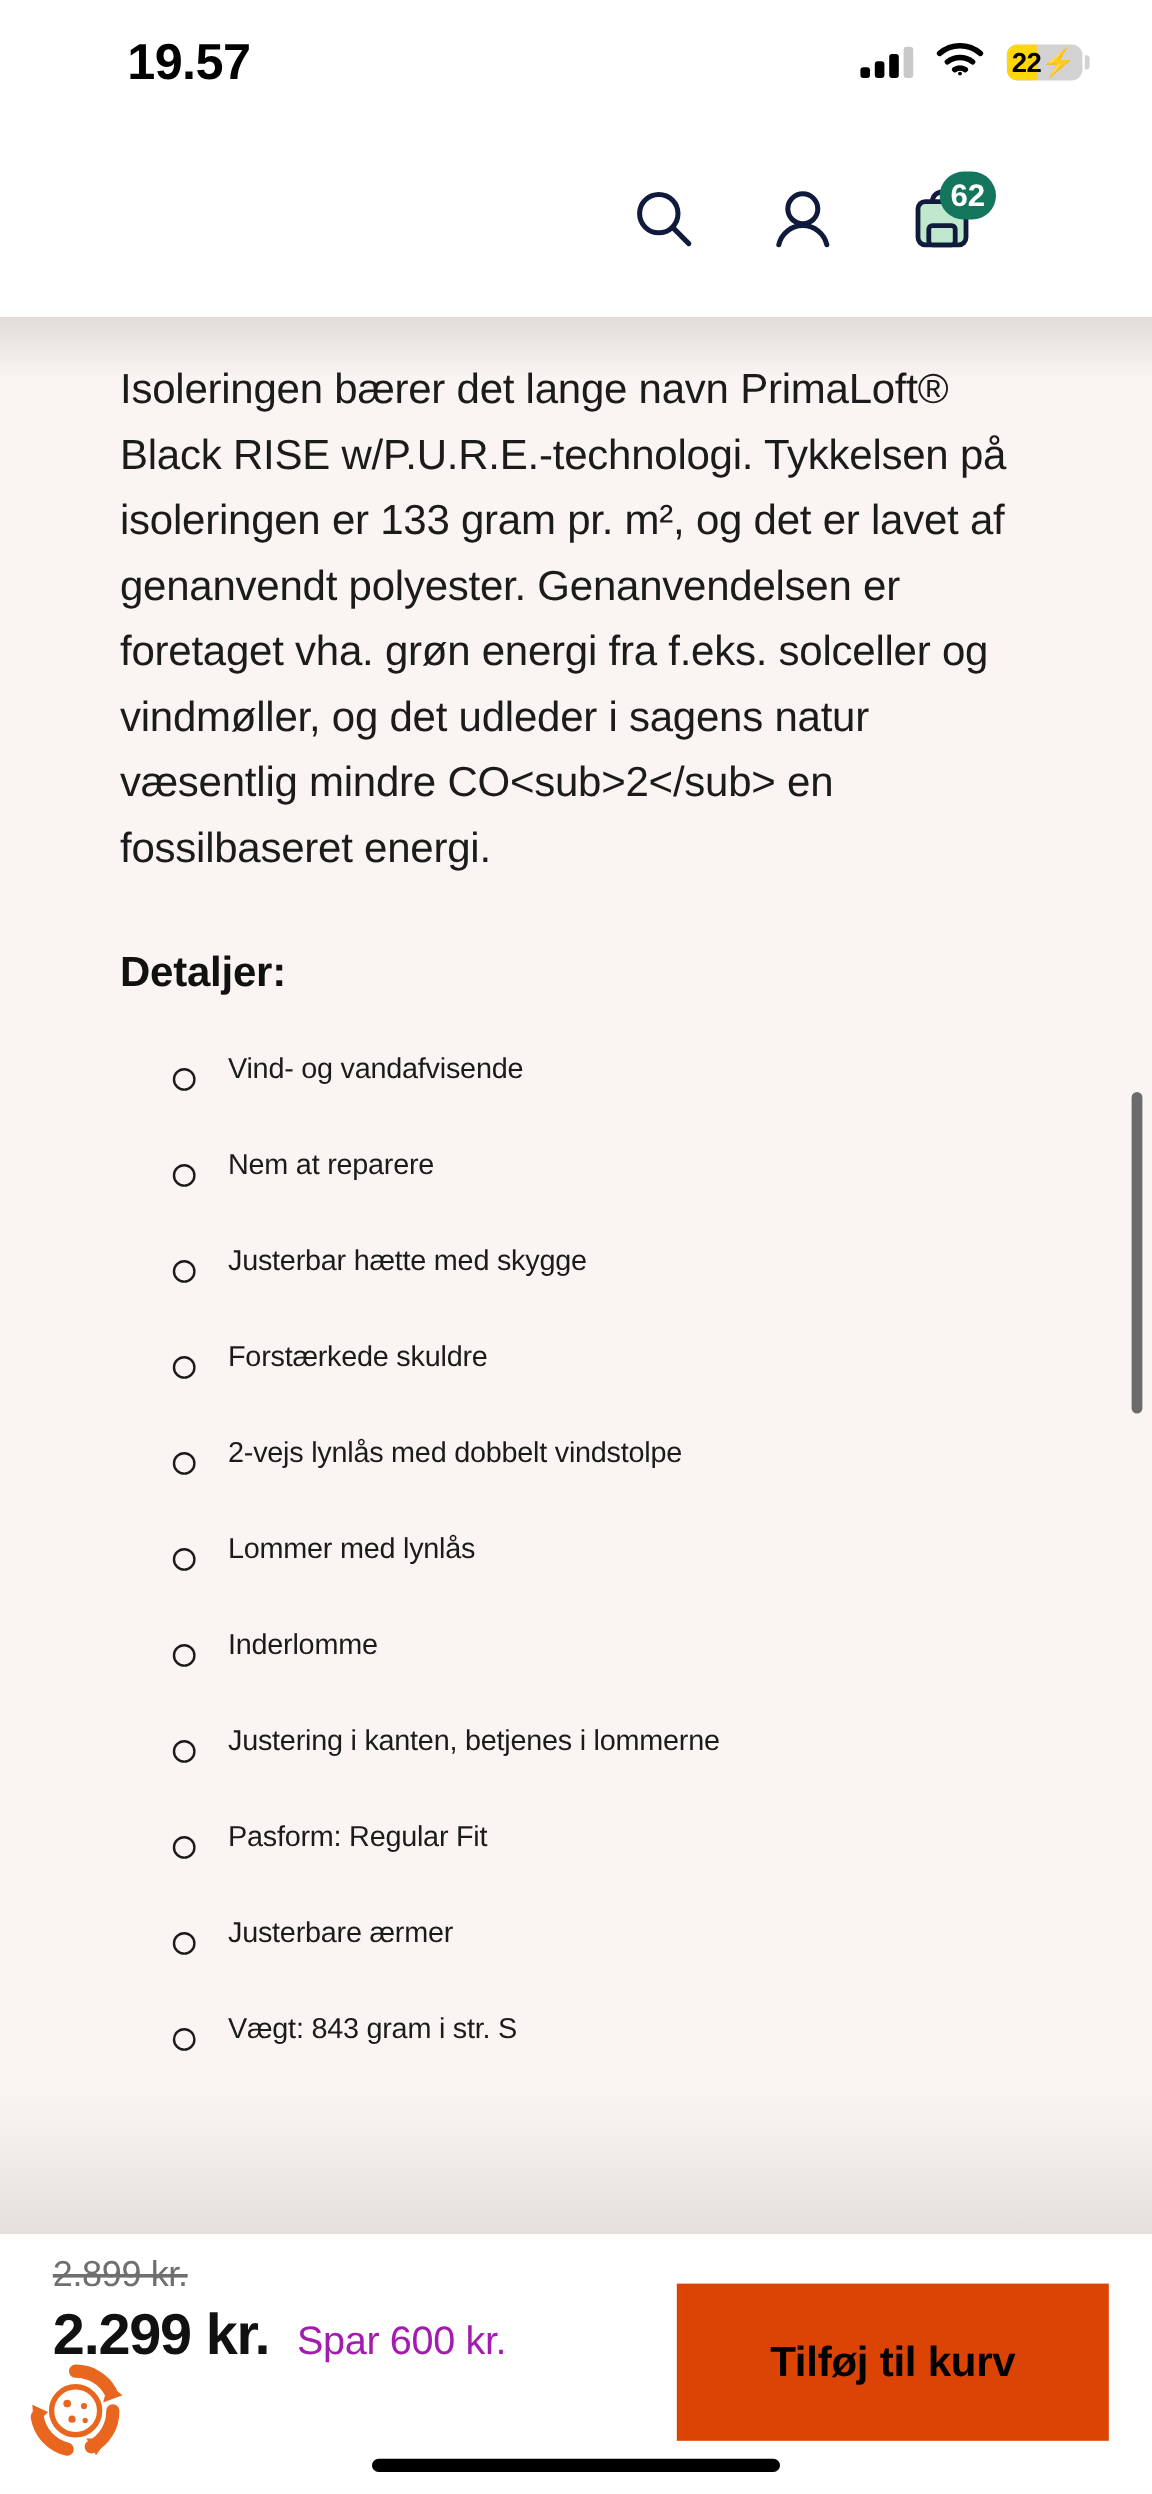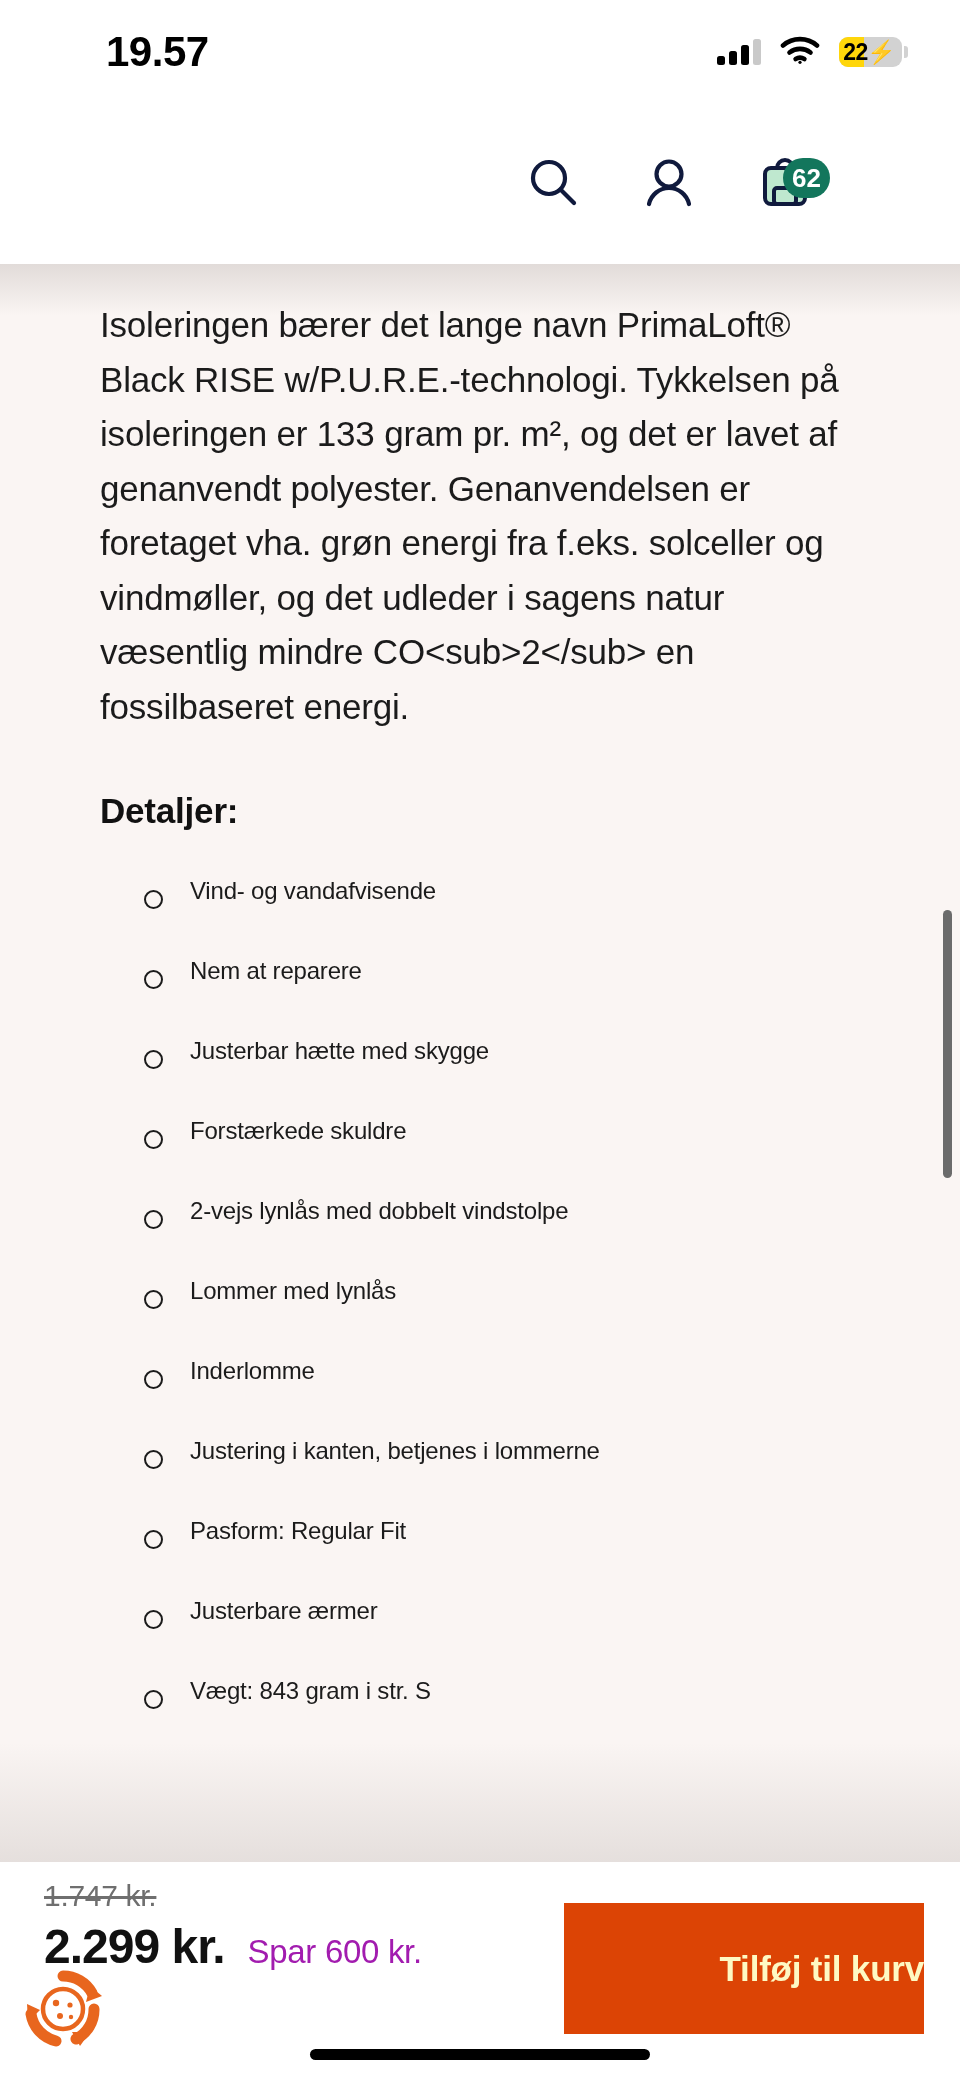--- a/index.html
+++ b/index.html
@@ -145,21 +145,20 @@
     padding: 0 9px;
     border-radius: 22px;
     background: #13765C;
     color: #ffffff;
     font-size: 26px;
     font-weight: 700;
     display: flex;
     align-items: center;
     justify-content: center;
     line-height: 1;
-    margin-top: 15px;
   }
   .hamburger {
     width: 54px;
     display: flex;
     flex-direction: column;
     gap: 13px;
   }
   .hamburger span {
     display: block;
     height: 6px;
@@ -306,27 +305,26 @@
   }
 
   .add-to-cart {
     position: absolute;
     right: 36px;
     top: 41px;
     width: 360px;
     height: 131px;
     background: #DC4405;
     border: none;
-    color: #fef9c3;
+    color: #000000;
     font-family: "Liberation Sans", sans-serif;
     font-size: 35px;
     font-weight: 700;
     letter-spacing: -0.2px;
     cursor: pointer;
-    text-align: right;
   }
 
   .home-indicator {
     position: absolute;
     left: 50%;
     transform: translateX(-50%);
     bottom: 18px;
     width: 340px;
     height: 11px;
     border-radius: 6px;
@@ -431,21 +429,21 @@
       </ul>
 
     </div>
 
     <div class="scrollbar-thumb"></div>
   </div>
 
   <div class="bottom-bar">
 
     <div class="price-block">
-      <div class="old-price">1.747 kr.</div>
+      <div class="old-price">2.899 kr.</div>
       <div class="price-row">
         <span class="new-price">2.299 kr.</span>
         <span class="save-text">Spar 600 kr.</span>
       </div>
     </div>
 
     <button class="add-to-cart">Tilføj til kurv</button>
 
     <div class="home-indicator"></div>
   </div>

